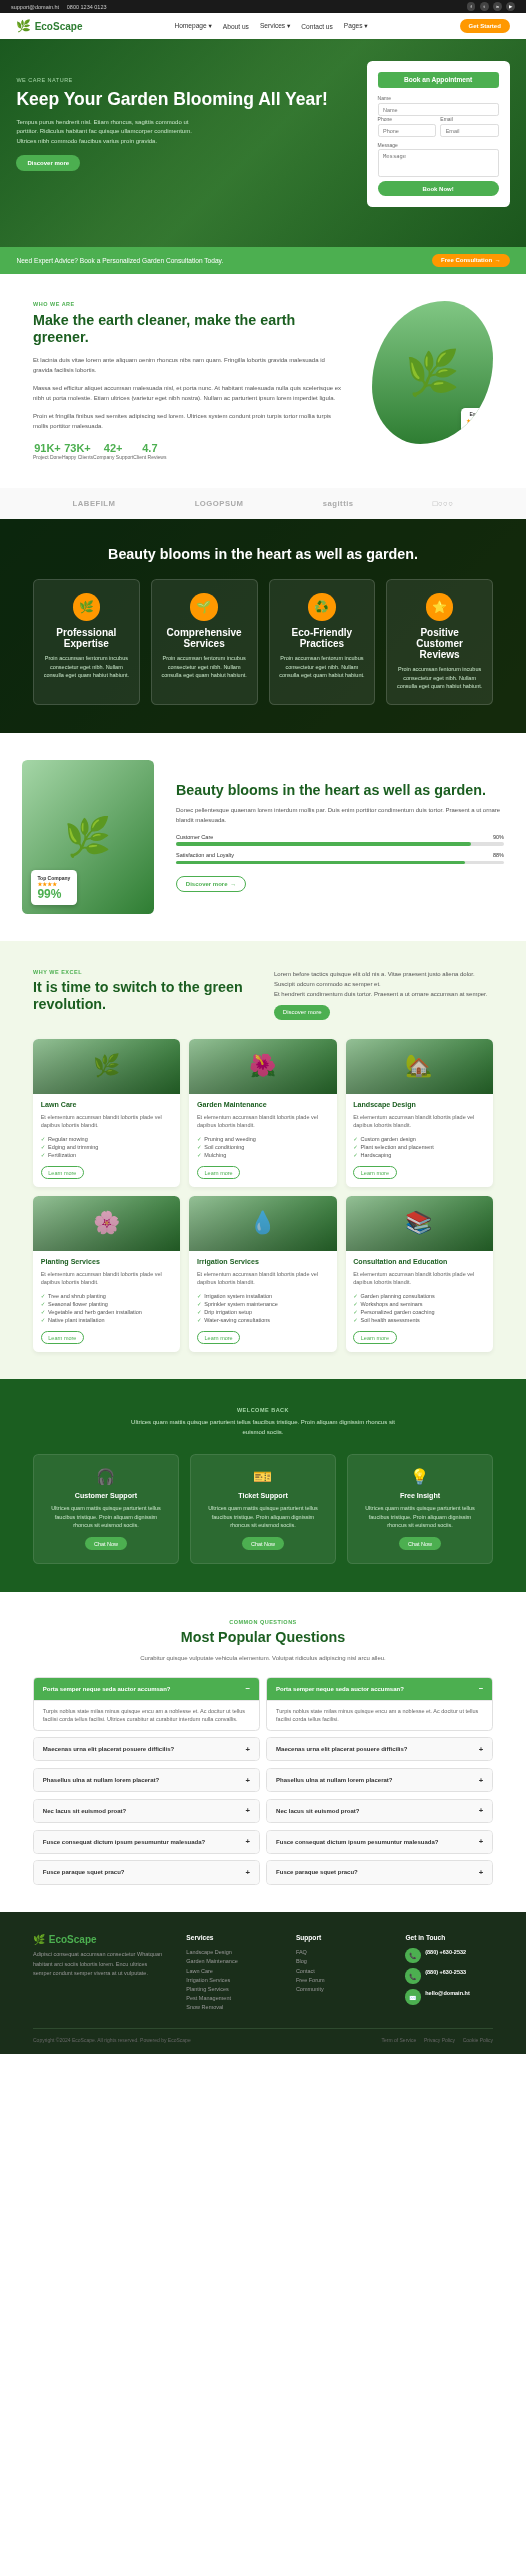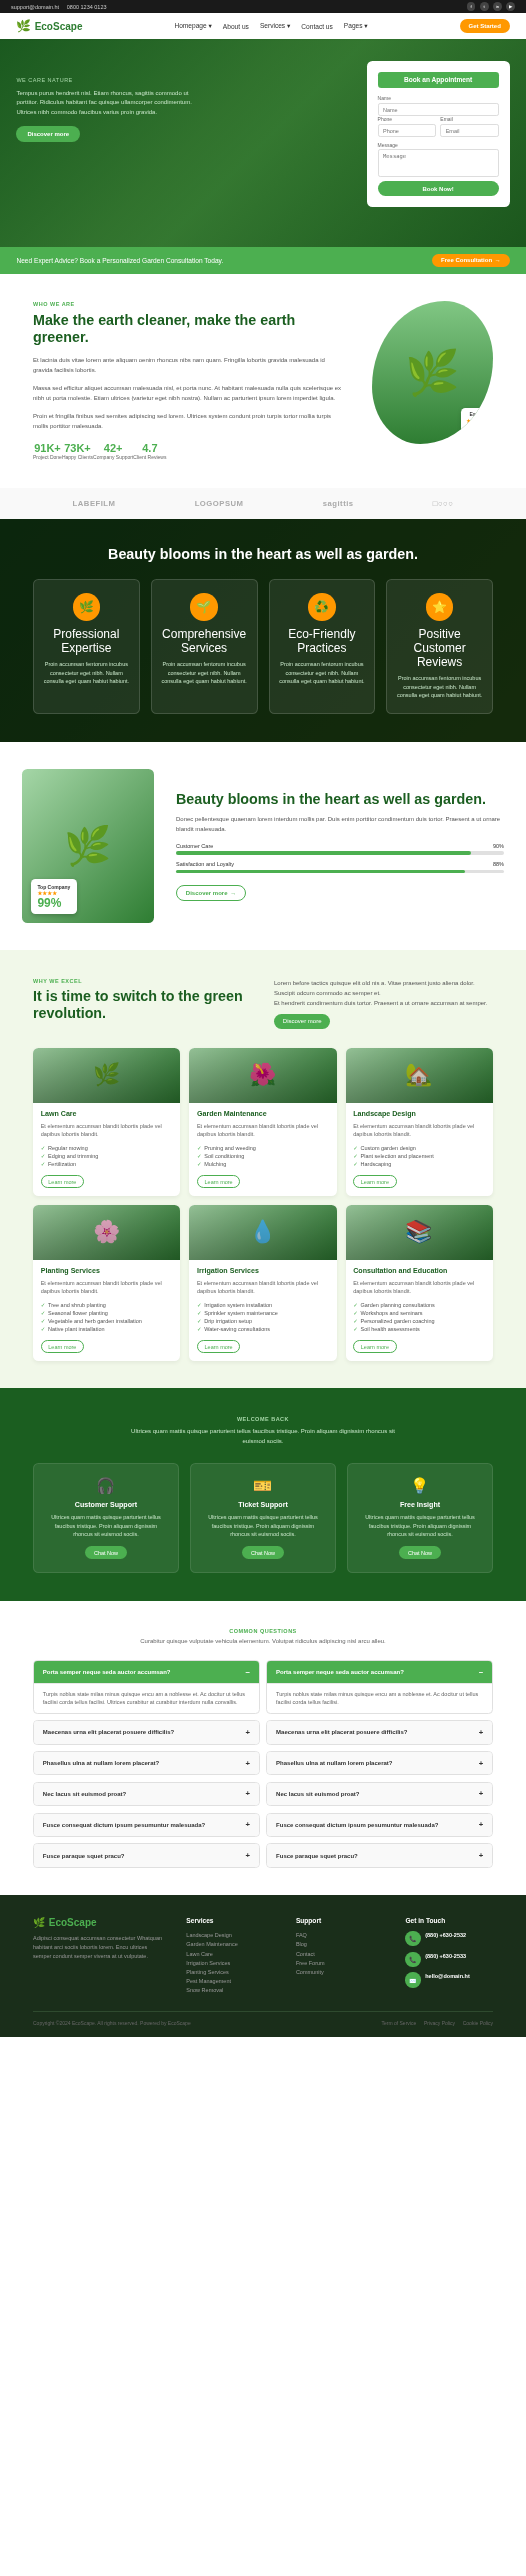--- a/index.html
+++ b/index.html
@@ -221,21 +221,21 @@
       text-align: center;
     }
     .feature-icon-wrap {
       width: 27.4px; height: 27.4px;
       background: #ff9800;
       border-radius: 50%;
       display: flex; align-items: center; justify-content: center;
       margin: 0 auto 6.6px;
       font-size: 12px;
     }
-    .feature-card h4 { color: #fff; font-size: 12px; font-weight: 400; margin-bottom: 4.4px; }
+    .feature-card h4 { color: #fff; font-size: 10px; font-weight: 700; margin-bottom: 4.4px; }
     .feature-card p { color: #c8e6c9; font-size: 5.5px; line-height: 1.6; }
 
     
     .services-preview {
       padding: 27.4px 22px;
       display: flex;
       gap: 22px;
       align-items: center;
     }
     .services-preview-img {
@@ -480,20 +480,21 @@
     <span>Contact us</span>
     <span>Pages ▾</span>
   </div>
   <button class="nav-btn">Get Started</button>
 </nav>
 
 <div class="hero">
   <div class="hero-bg-overlay"></div>
   <div class="hero-content">
     <div class="hero-eyebrow">We Care Nature</div>
+    <h1 class="hero-title">Keep Your Garden Blooming All Year!</h1>
     <p class="hero-desc">Tempus purus hendrerit nisl. Etiam rhoncus, sagittis commodo ut porttitor. Ridiculus habitant fac quisque ullamcorper condimentum. Ultrices nibh commodo faucibus varius proin gravida.</p>
     <button class="hero-cta">Discover more</button>
   </div>
 
   <div class="hero-form-card">
     <div class="hero-form-title">Book an Appointment</div>
     <div class="form-group">
       <label>Name</label>
       <input type="text" placeholder="Name" style="">
     </div>
@@ -843,20 +844,21 @@
       <h4>Free Insight</h4>
       <p>Ultrices quam mattis quisque parturient tellus faucibus tristique. Proin aliquam dignissim rhoncus sit euismod sociis.</p>
       <button class="support-card-btn">Chat Now</button>
     </div>
   </div>
 </div>
 
 <div class="faq-section">
   <div class="faq-header">
     <div class="section-eyebrow">Common Questions</div>
+    <h2 class="section-title">Most Popular Questions</h2>
     <p style="font-size:6px;color:#666;">Curabitur quisque vulputate vehicula elementum. Volutpat ridiculus adipiscing nisl arcu alleu.</p>
   </div>
   <div class="faq-grid">
 
   <div class="faq-item">
         <div class="faq-question active">
           <span>Porta semper neque seda auctor accumsan?</span>
           <span class="faq-toggle">−</span>
         </div>
         <div class="faq-answer">Turpis noblus state milas minus quisque encu am a noblesse et. Ac docitur ut tellus facilisi corda tellus facilisi. Ultrices curabitur at curabitur interdum nulla convallis.</div>

